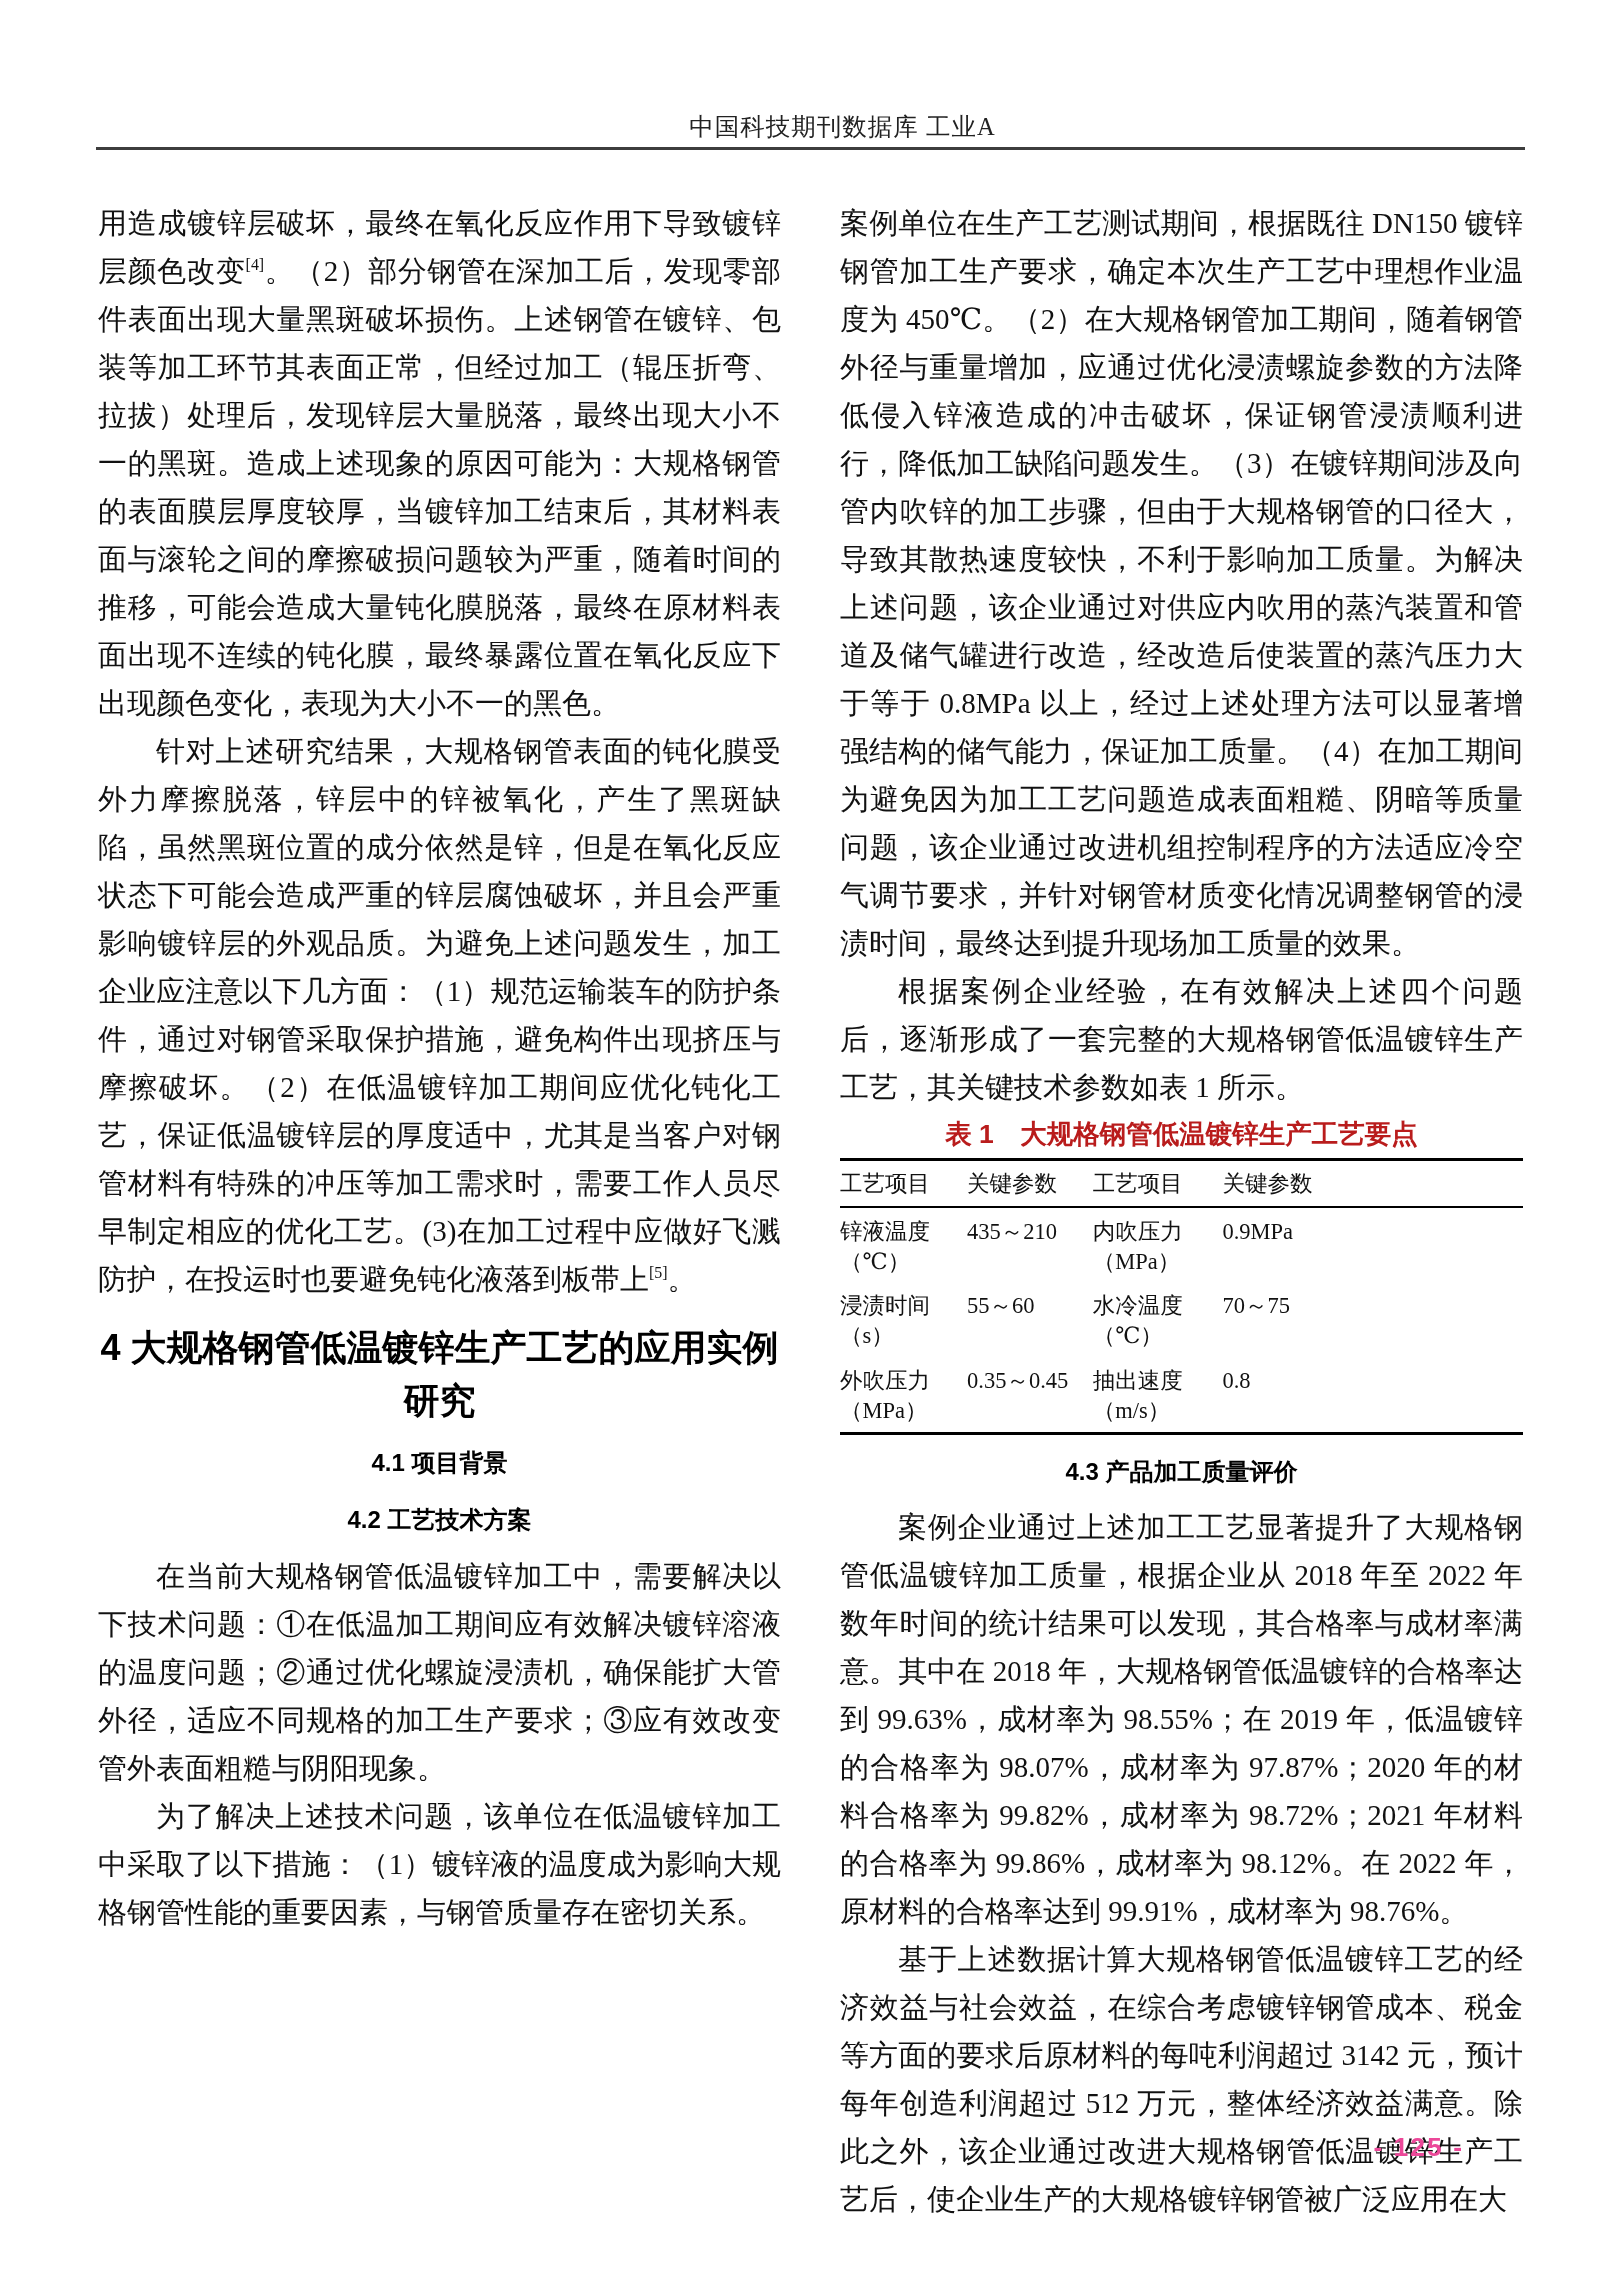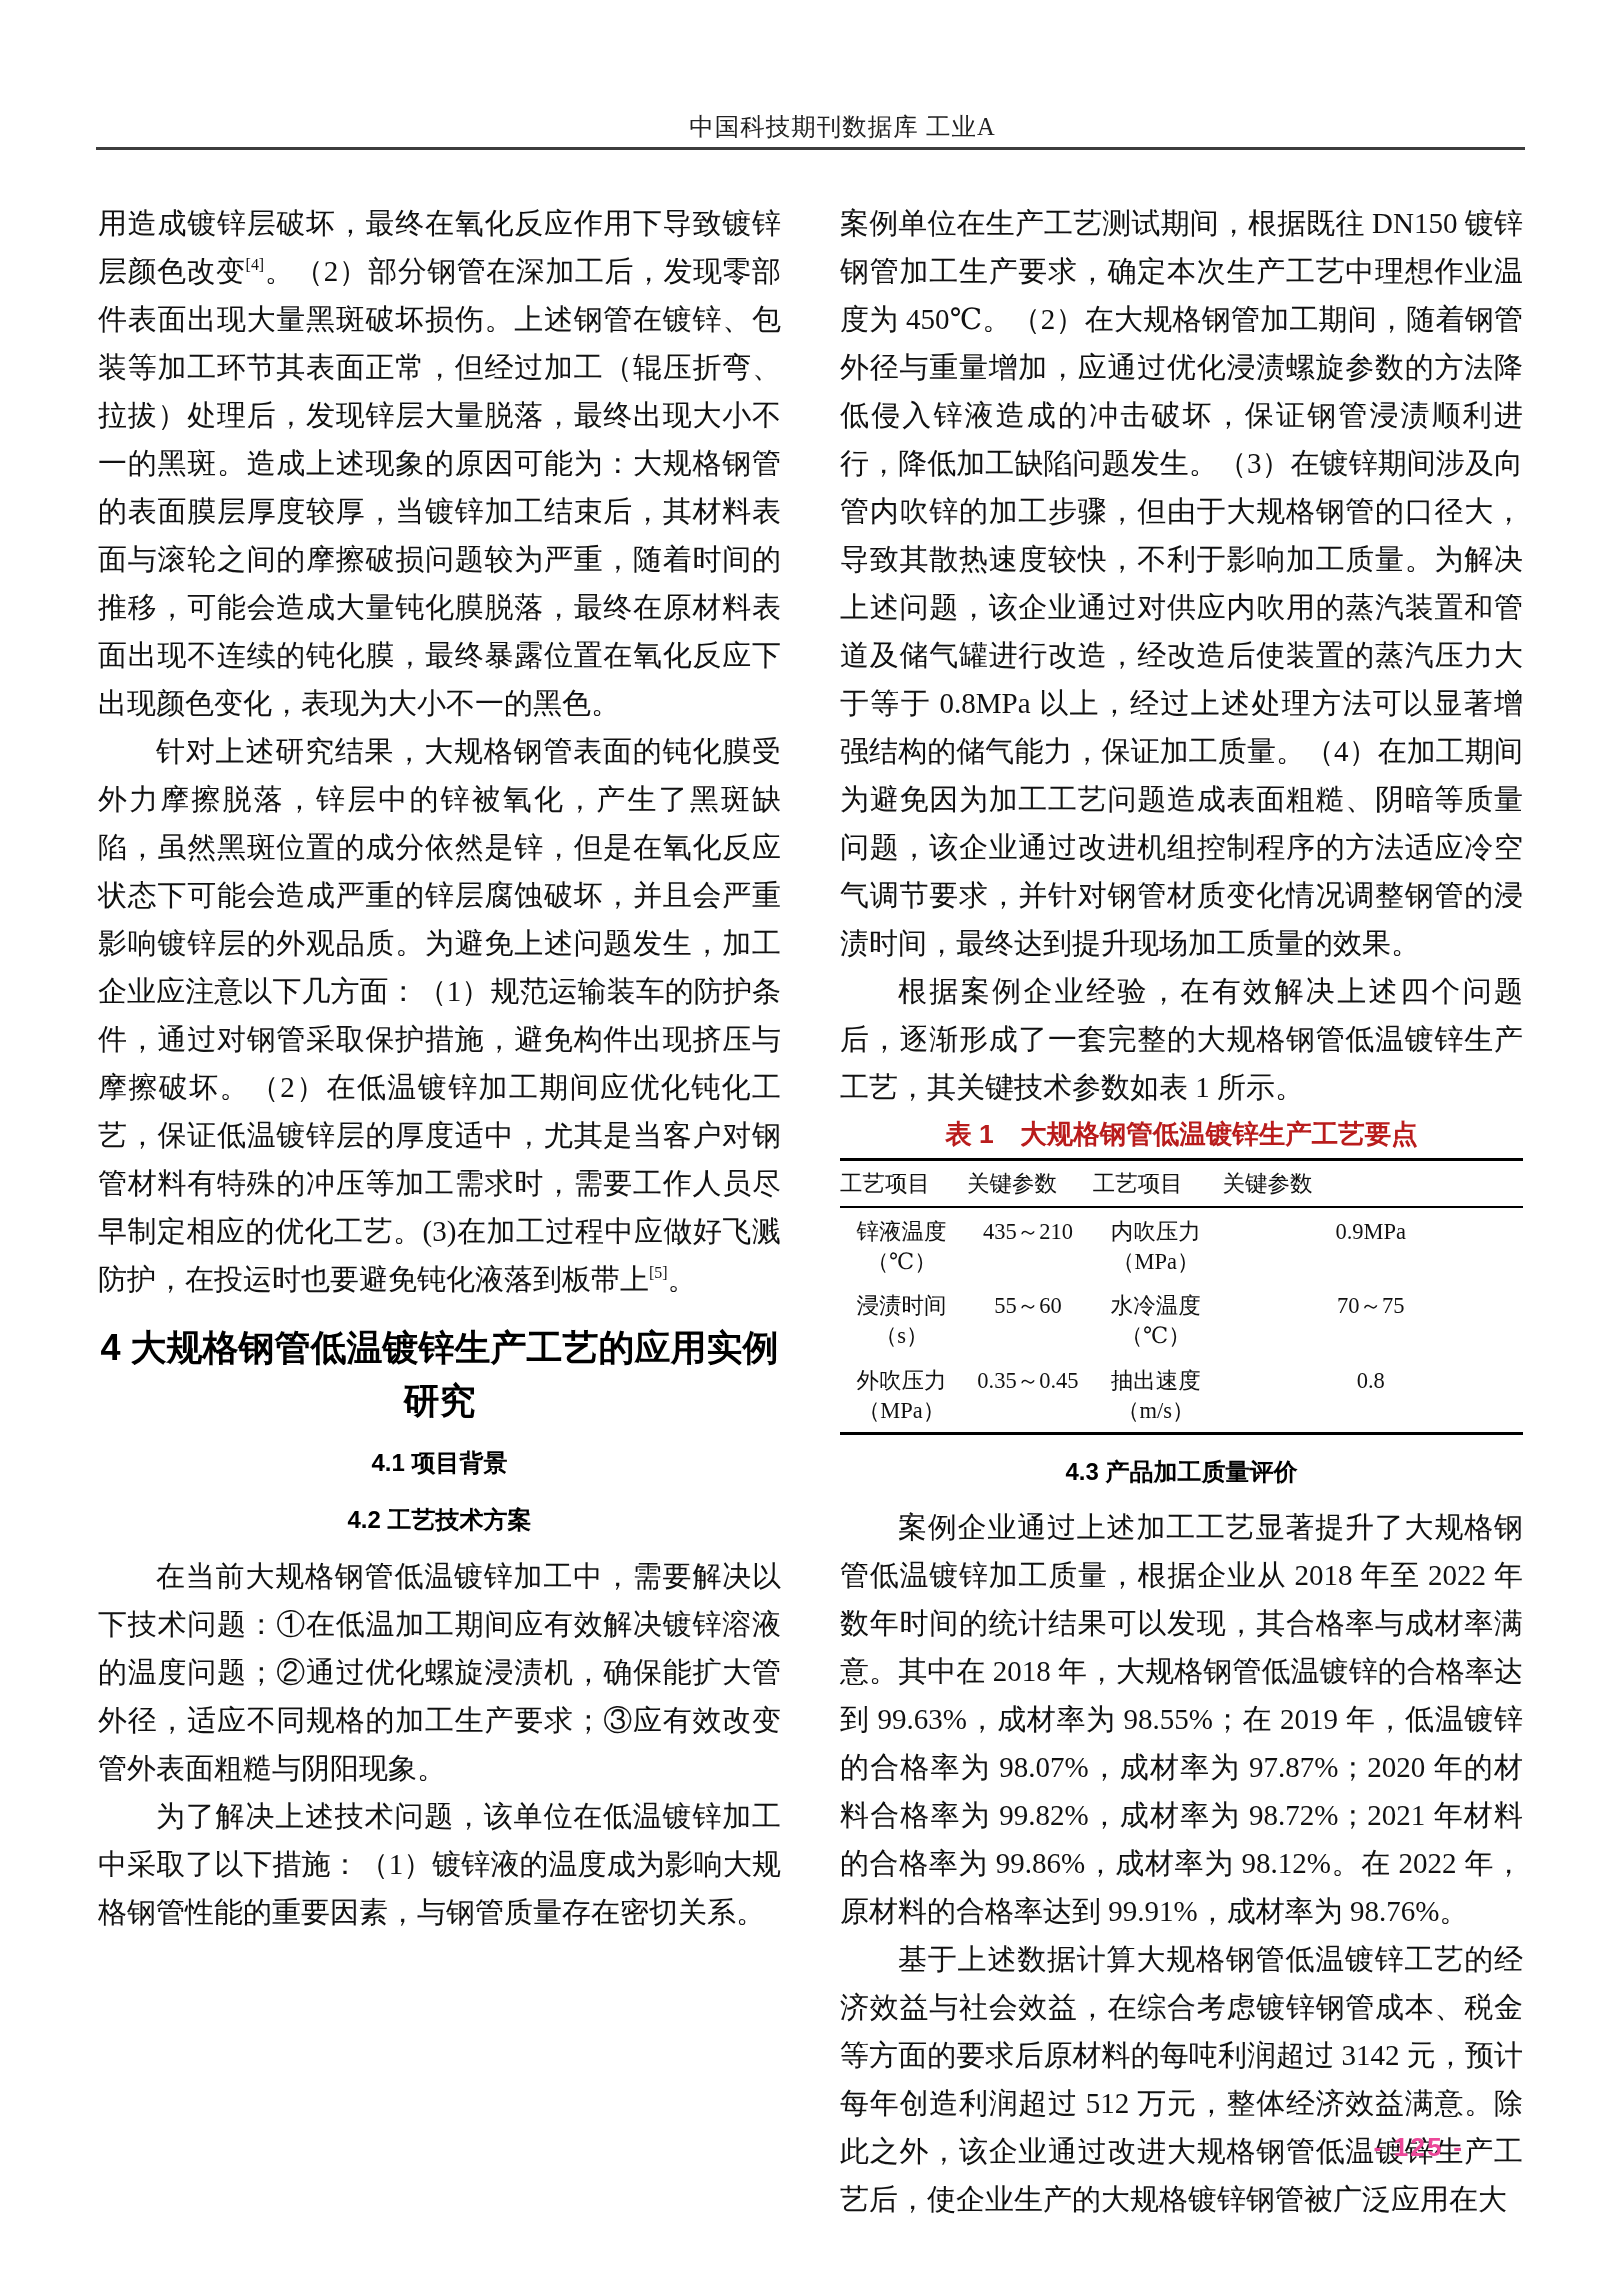--- a/index.html
+++ b/index.html
@@ -99,21 +99,21 @@
   table.params col:nth-child(3) { width: 19.0%; }
   table.params col:nth-child(4) { width: 44.0%; }
   table.params thead tr { border-bottom: 2.9px solid #000000; }
   table.params th {
     font-weight: normal;
     text-align: left;
     padding: 8.8px 3.9px 8.8px 0;
     line-height: 27.4px;
   }
   table.params td {
-    text-align: center;
+    text-align: left;
     vertical-align: top;
     padding: 8.8px 3.9px 5.9px 0;
     line-height: 30px;
     white-space: pre-line;
   }
 
   .page-footer {
     position: absolute;
     top: 2132px;
     right: 157px;

